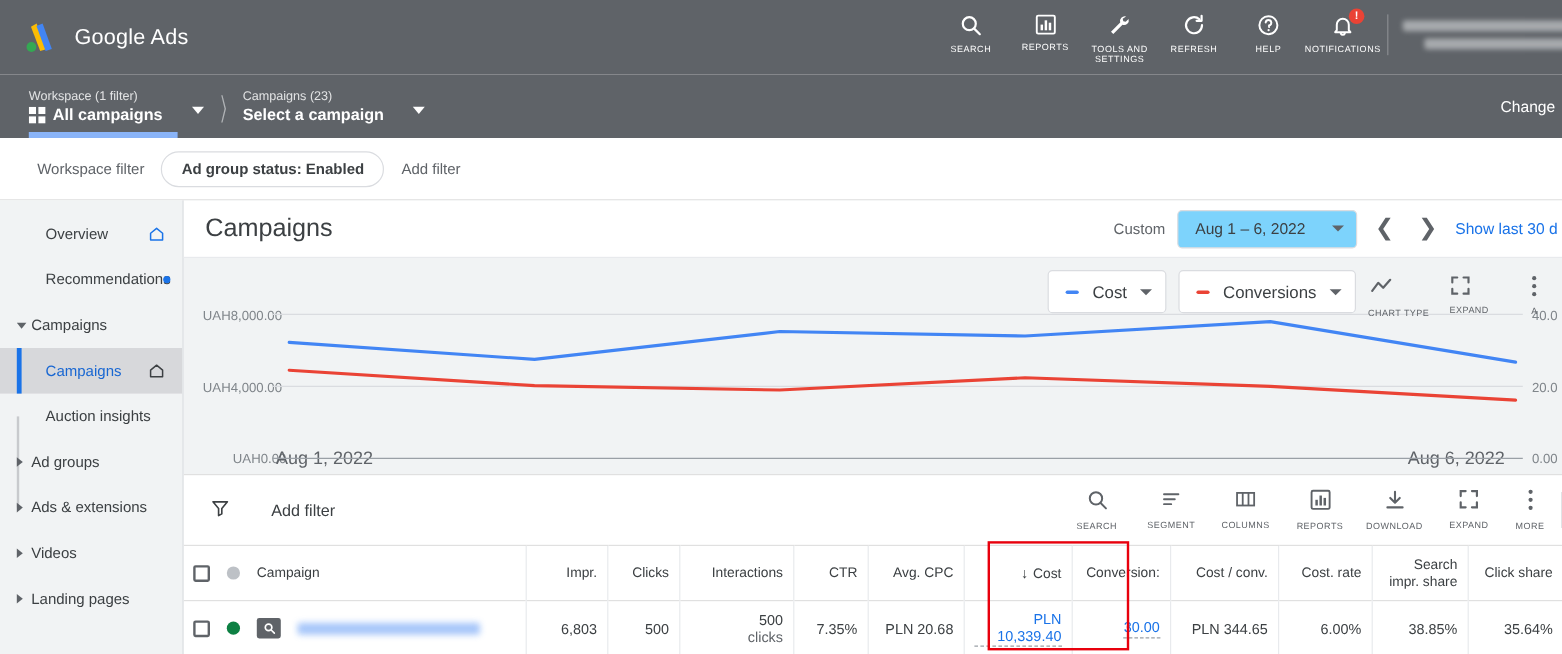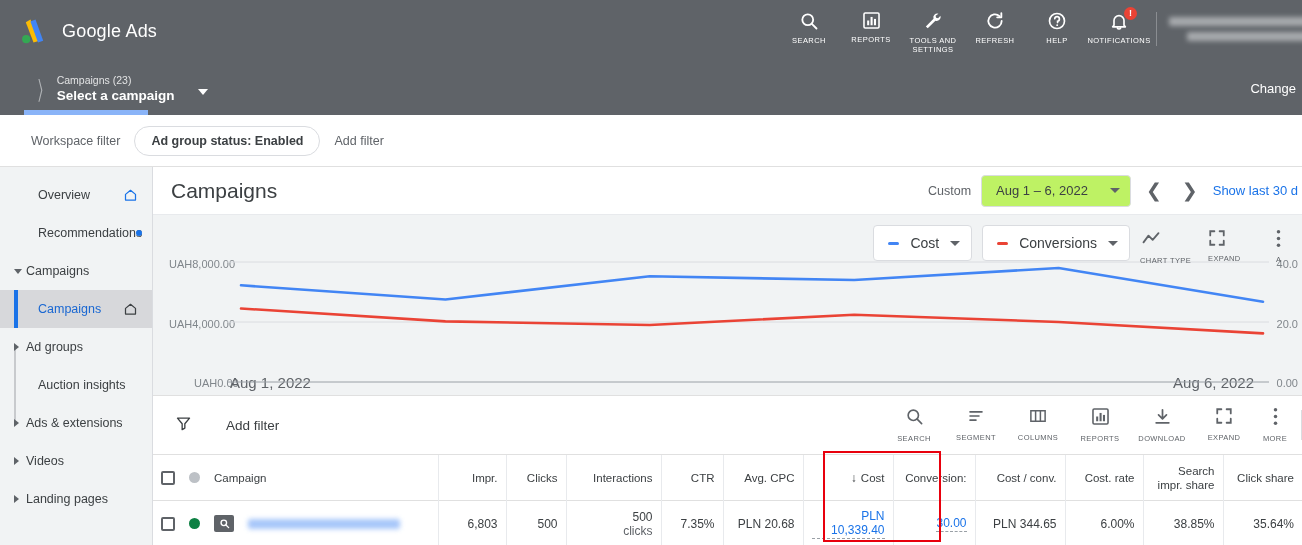--- a/index.html
+++ b/index.html
@@ -279,21 +279,21 @@
     border: 1px solid #dadce0;
     border-radius: 4px;
     height: 32px;
     display: flex;
     align-items: center;
     gap: 22px;
     padding: 0 10px 0 14px;
     font-size: 13px;
     color: #3c4043;
     cursor: pointer;
-    background: #bef264;
+    background: #7dd3fc;
   }
   .date-select .tri {
     width: 0; height: 0;
     border-left: 5px solid transparent;
     border-right: 5px solid transparent;
     border-top: 5.5px solid #5f6368;
   }
   .nav-chev {
     color: #5f6368;
     font-size: 19px;
@@ -583,20 +583,37 @@
     <div class="top-divider"></div>
 
     <div class="acct-block">
       <div class="acct-line l1"></div>
       <div class="acct-line l2"></div>
     </div>
   </div>
 </div>
 
 <div class="crumbbar">
+  <div class="crumb-row">
+    <div class="crumb">
+      <div class="crumb-top">Workspace (1 filter)</div>
+      <div class="crumb-bot">
+        <span class="grid-ico">
+          <svg width="14" height="14" viewBox="0 0 14 14">
+            <rect x="0" y="0" width="6" height="6" fill="#fff"></rect>
+            <rect x="8" y="0" width="6" height="6" fill="#fff"></rect>
+            <rect x="0" y="8" width="6" height="6" fill="#fff"></rect>
+            <rect x="8" y="8" width="6" height="6" fill="#fff"></rect>
+          </svg>
+        </span>
+        <span>All campaigns</span>
+      </div>
+    </div>
+    <div class="caret"></div>
+  </div>
 
   <div class="crumb-sep">〉</div>
 
   <div class="crumb-row">
     <div class="crumb">
       <div class="crumb-top">Campaigns (23)</div>
       <div class="crumb-bot">
         <span>Select a campaign</span>
       </div>
     </div>
@@ -640,27 +657,27 @@
 
     <div class="nav-item sub selected">
       <span>Campaigns</span>
       <span class="nav-right-ico">
         <svg width="15" height="15" viewBox="0 0 24 24" fill="none" stroke="#3c4043" stroke-width="2">
           <path d="M4 11 L12 4.5 L20 11 V20 H4 Z" stroke-linejoin="round"></path>
         </svg>
       </span>
     </div>
 
+    <div class="nav-item sub">
+      <span>Auction insights</span>
+    </div>
+
     <div class="nav-item group">
       <span class="nav-arrow"></span>
       <span>Ad groups</span>
-    </div>
-
-    <div class="nav-item sub">
-      <span>Auction insights</span>
     </div>
 
     <div class="nav-item group">
       <span class="nav-arrow"></span>
       <span>Ads &amp; extensions</span>
     </div>
 
     <div class="nav-item group">
       <span class="nav-arrow"></span>
       <span>Videos</span>

